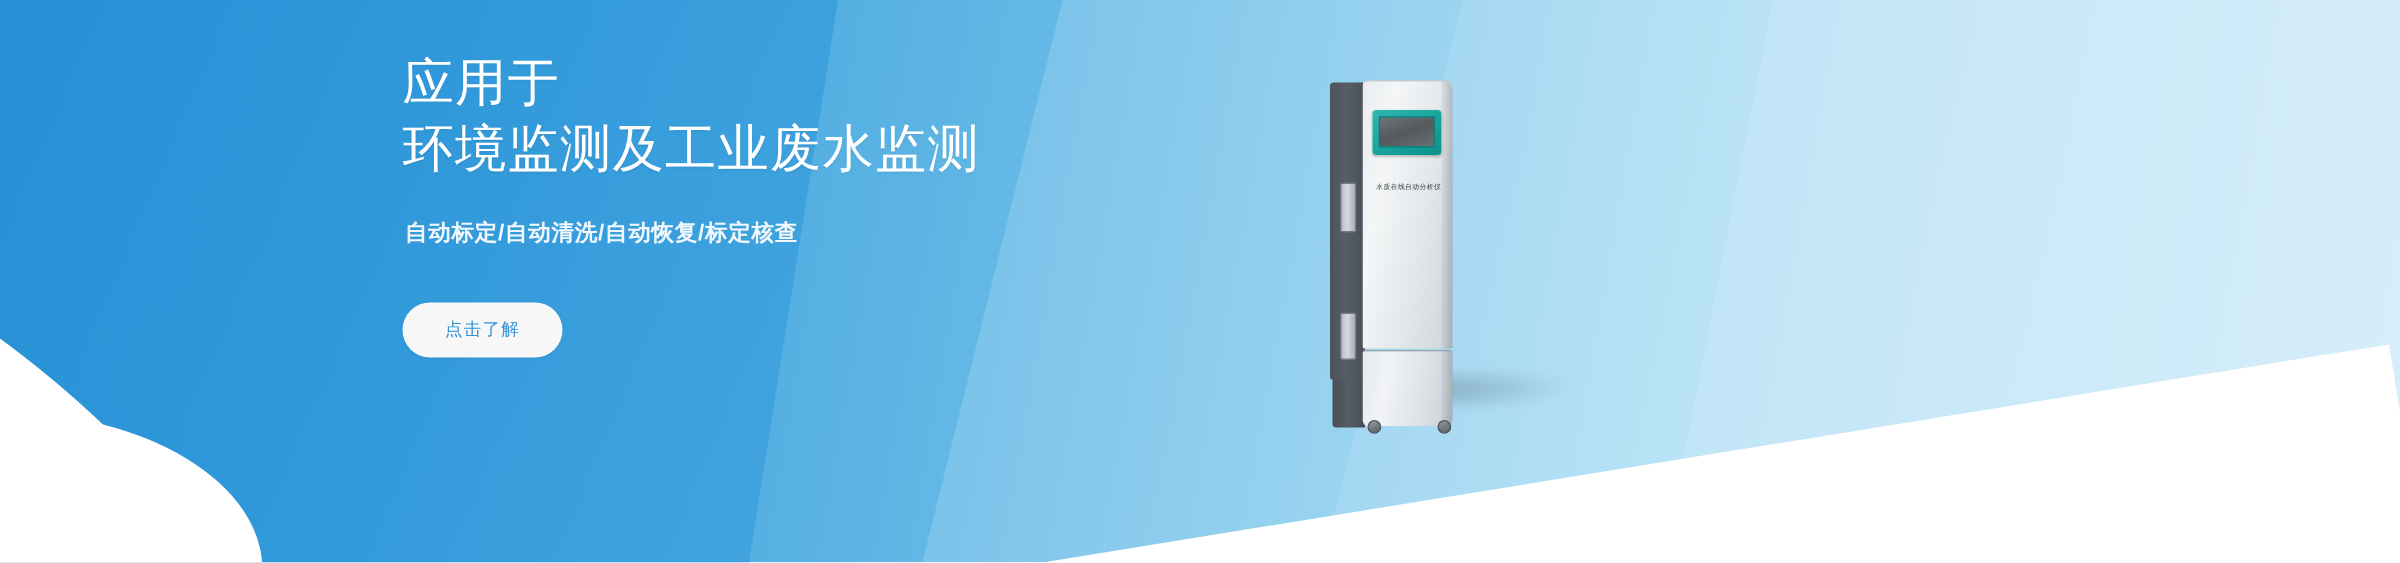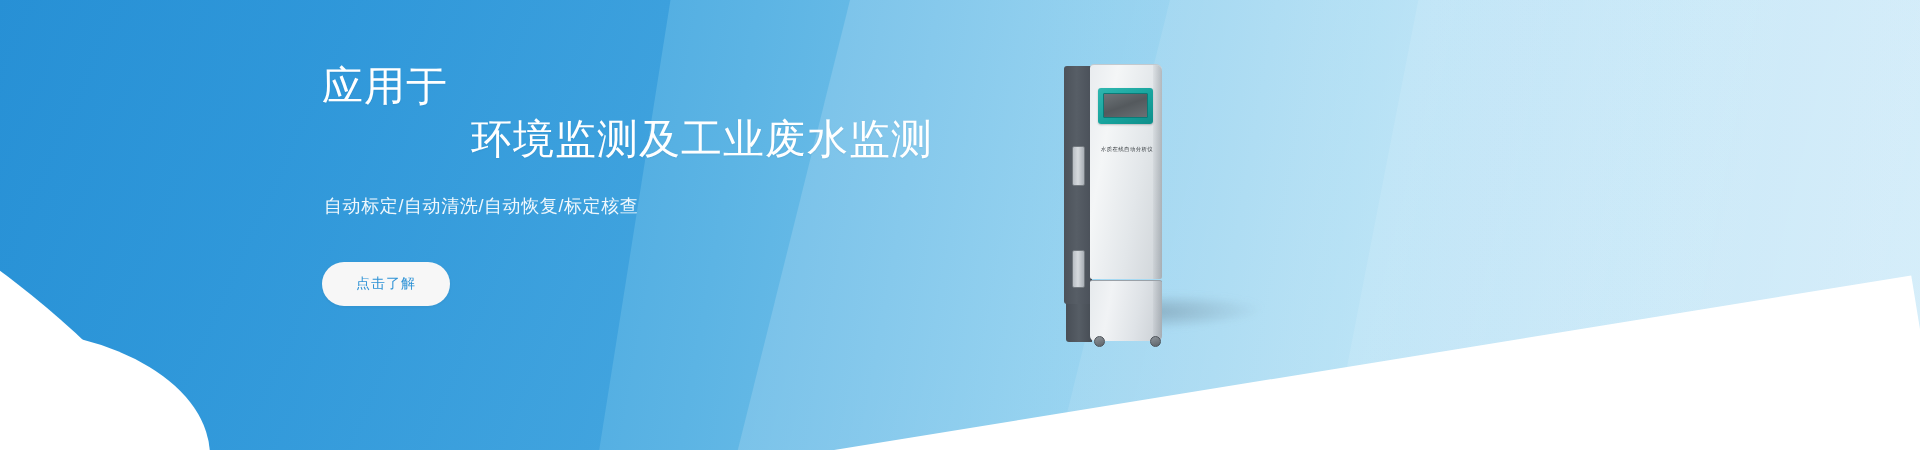--- a/index.html
+++ b/index.html
@@ -57,38 +57,38 @@
     transform:rotate(6deg);
   }
   .cut-left2{
     position:absolute;left:-20px;bottom:-20px;width:230px;height:140px;
     background:#ffffff;
     border-radius:0 90% 0 0;
   }
 
   
   .content{
-    position:absolute;left:322px;top:60px;width:760px;z-index:6;
+    position:absolute;left:322px;top:40px;width:760px;z-index:6;
   }
   .headline{
     color:#ffffff;
     font-size:41px;
     line-height:53px;
     font-weight:400;
     letter-spacing:1px;
     margin:0;
     text-shadow:0 1px 2px rgba(0,0,0,.05);
   }
-  .headline .l2{display:block;text-align:center;}
+  .headline .l2{display:block;}
   .subtitle{
     margin:28px 0 0 2px;
     color:rgba(255,255,255,0.93);
     font-size:18px;
     letter-spacing:.6px;
-    font-weight:400;
+    font-weight:700;
   }
   .cta{
     display:inline-block;
     margin-top:44px;
     background:#f7f7f7;
     color:#2f93d6;
     font-size:14px;
     letter-spacing:1px;
     padding:13px 34px;
     border:none;

